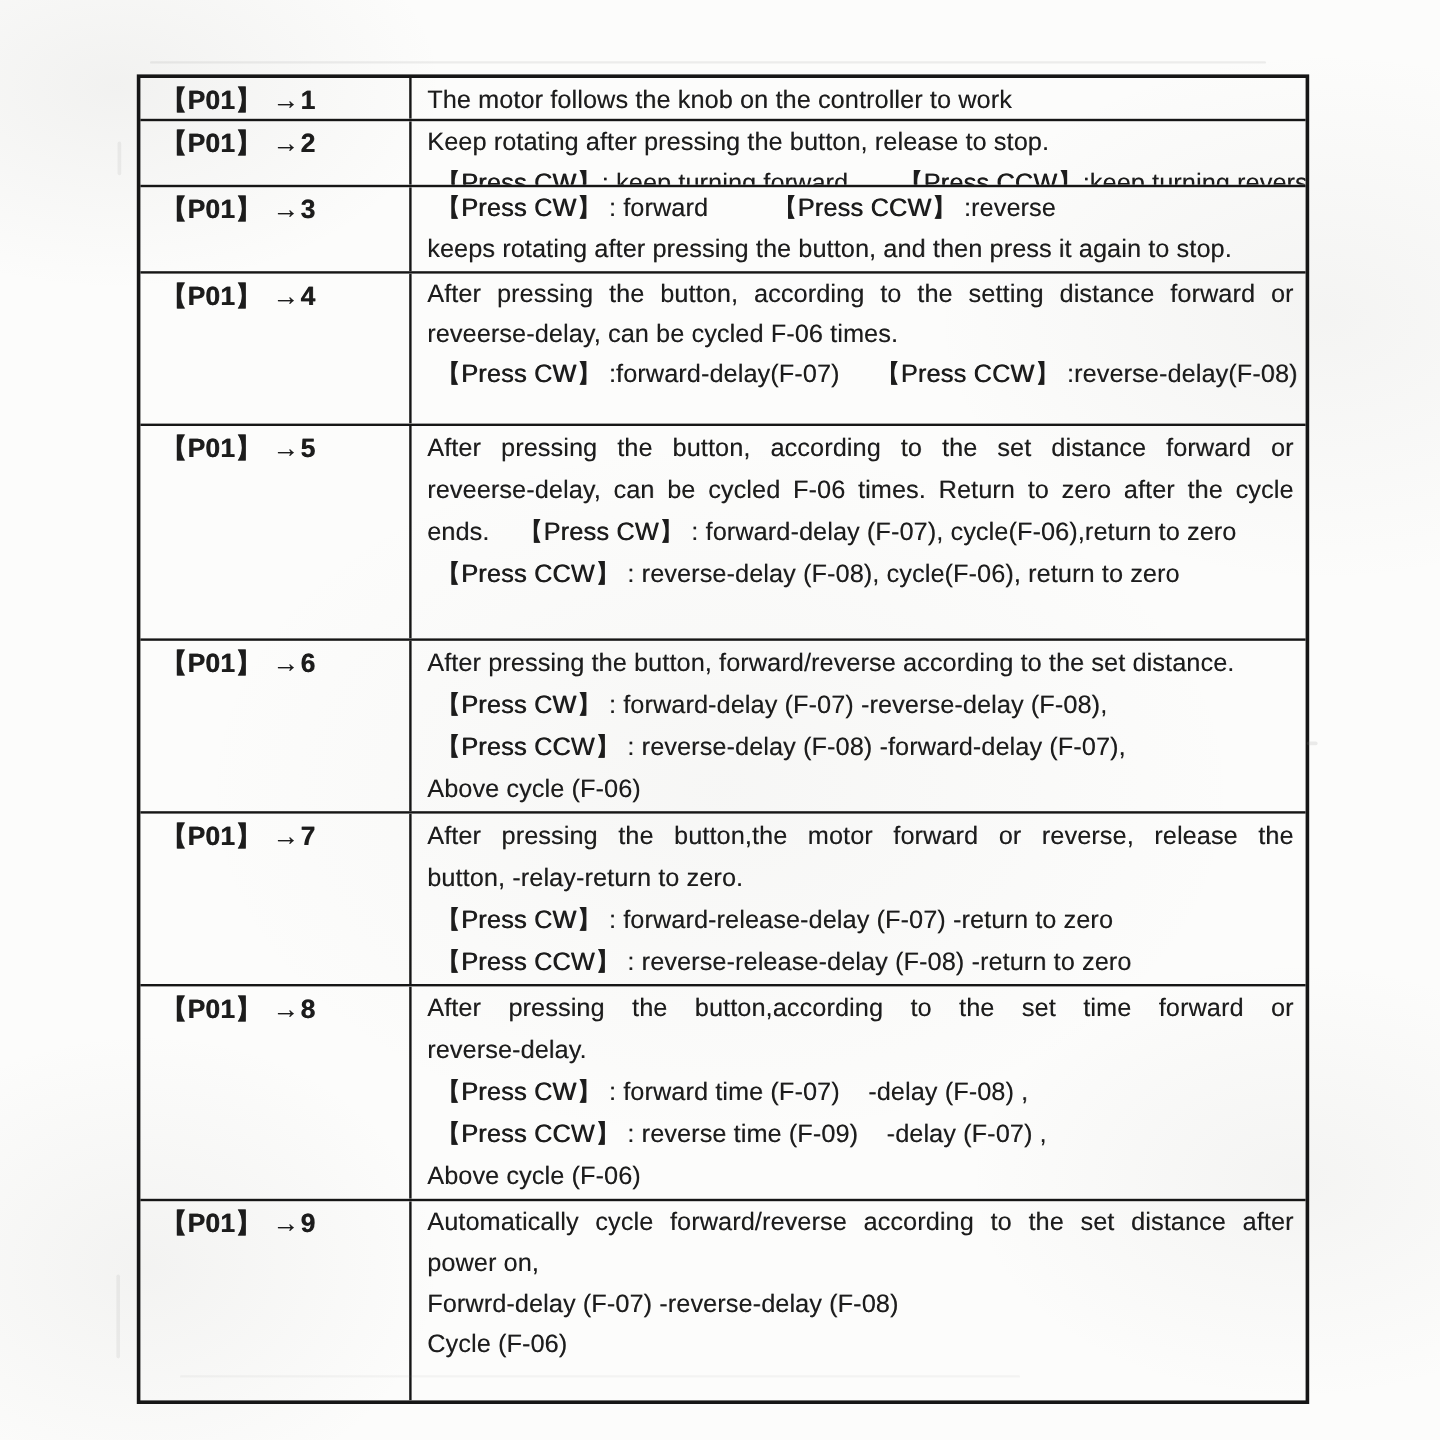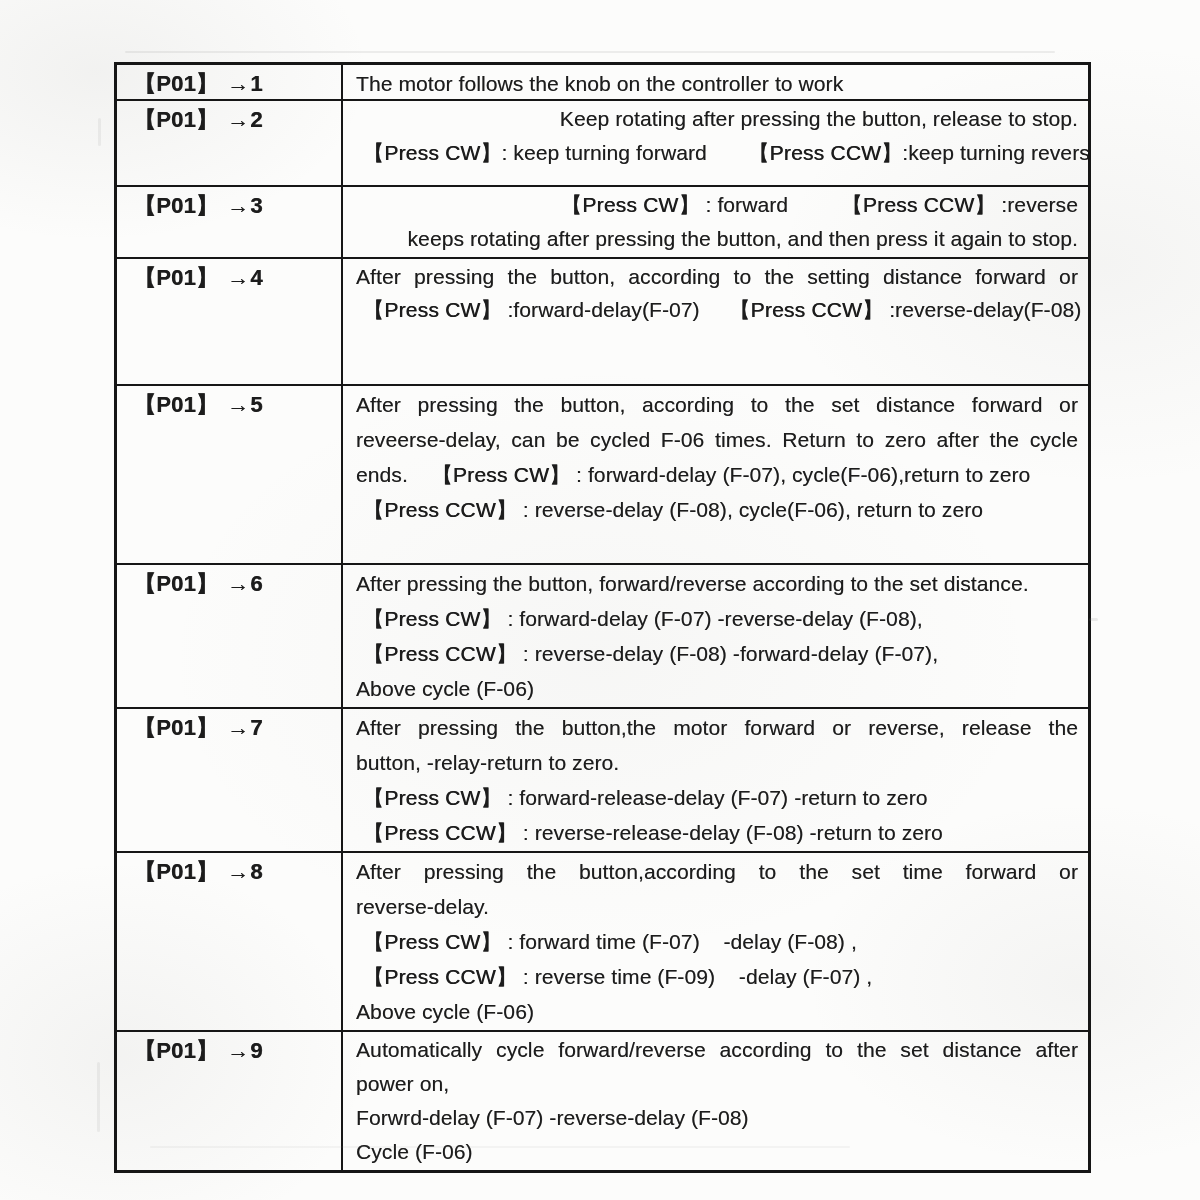--- a/index.html
+++ b/index.html
@@ -19,28 +19,28 @@
   .scan-streak{position:absolute;background:rgba(140,140,138,.30);border-radius:2px;}
 
   .doc-table{
     position:absolute;left:114px;top:62px;width:971px;
     border:3px solid #161616;
     box-sizing:content-box;
   }
   .row{display:flex;border-bottom:2px solid #161616;box-sizing:border-box;overflow:hidden;}
   .row:last-child{border-bottom:none;}
   .row:nth-child(1){height:36px}
-  .row:nth-child(2){height:86px}
+  .row:nth-child(2){height:55px}
   .row:nth-child(3){height:72px}
   .row:nth-child(4){height:127px}
   .row:nth-child(5){height:179px}
   .row:nth-child(6){height:144px}
   .row:nth-child(7){height:144px}
   .row:nth-child(8){height:179px}
-  .row:nth-child(9){height:138px}
+  .row:nth-child(9){height:166px}
 
   .cell{box-sizing:border-box;}
   .label{
     width:226px;flex:0 0 226px;border-right:2px solid #161616;
     padding:4px 14px 0 17px;
     font-size:22px;font-weight:bold;white-space:nowrap;
     letter-spacing:.2px;
     text-shadow:.4px 0 0 rgba(20,20,20,.8);
   }
   .arrow{margin-left:9px;}
@@ -48,21 +48,21 @@
 
   .desc{
     flex:1;min-width:0;padding:1px 10px 0 13px;overflow:hidden;
     font-size:21px;
   }
   .line{
     line-height:35px;white-space:nowrap;
     letter-spacing:.1px;
     text-shadow:.25px 0 0 rgba(25,25,25,.55);
   }
-  .row:nth-child(2) .line,.row:nth-child(3) .line{line-height:34px;text-align:right;}
+  .row:nth-child(2) .line,.row:nth-child(3) .line{line-height:34px;}
   .row:nth-child(4) .line{line-height:33px;}
   .row:nth-child(9) .line{line-height:34px;}
   .line.j{white-space:normal;text-align:justify;text-align-last:justify;}
   .line.ind{padding-left:7px;}
   .line b{font-weight:normal;letter-spacing:.2px;text-shadow:.5px 0 0 rgba(15,15,15,.9);}
 </style>
 </head>
 <body>
 
 <div class="doc-table" id="docTable">
@@ -83,20 +83,21 @@
       <div class="cell label"><span>【P01】</span><span class="arrow">→</span><span class="num">3</span></div>
       <div class="cell desc">
         <div class="line ind"><b>【Press CW】</b><span> : forward&nbsp;&nbsp;&nbsp;&nbsp;&nbsp;&nbsp;&nbsp;&nbsp; </span><b>【Press CCW】</b><span> :reverse</span></div>
         <div class="line"><span>keeps rotating after pressing the button, and then press it again to stop.</span></div>
       </div>
     </div>
     <div class="row">
       <div class="cell label"><span>【P01】</span><span class="arrow">→</span><span class="num">4</span></div>
       <div class="cell desc">
         <div class="line j"><span>After pressing the button, according to the setting distance forward or</span></div>
+        <div class="line"><span>reveerse-delay, can be cycled F-06 times.</span></div>
         <div class="line ind"><b>【Press CW】</b><span> :forward-delay(F-07)&nbsp;&nbsp;&nbsp;&nbsp; </span><b>【Press CCW】</b><span> :reverse-delay(F-08)</span></div>
       </div>
     </div>
     <div class="row">
       <div class="cell label"><span>【P01】</span><span class="arrow">→</span><span class="num">5</span></div>
       <div class="cell desc">
         <div class="line j"><span>After pressing the button, according to the set distance forward or</span></div>
         <div class="line j"><span>reveerse-delay, can be cycled F-06 times. Return to zero after the cycle</span></div>
         <div class="line"><span>ends.&nbsp;&nbsp;&nbsp; </span><b>【Press CW】</b><span> : forward-delay (F-07), cycle(F-06),return to zero</span></div>
         <div class="line ind"><b>【Press CCW】</b><span> : reverse-delay (F-08), cycle(F-06), return to zero</span></div>

